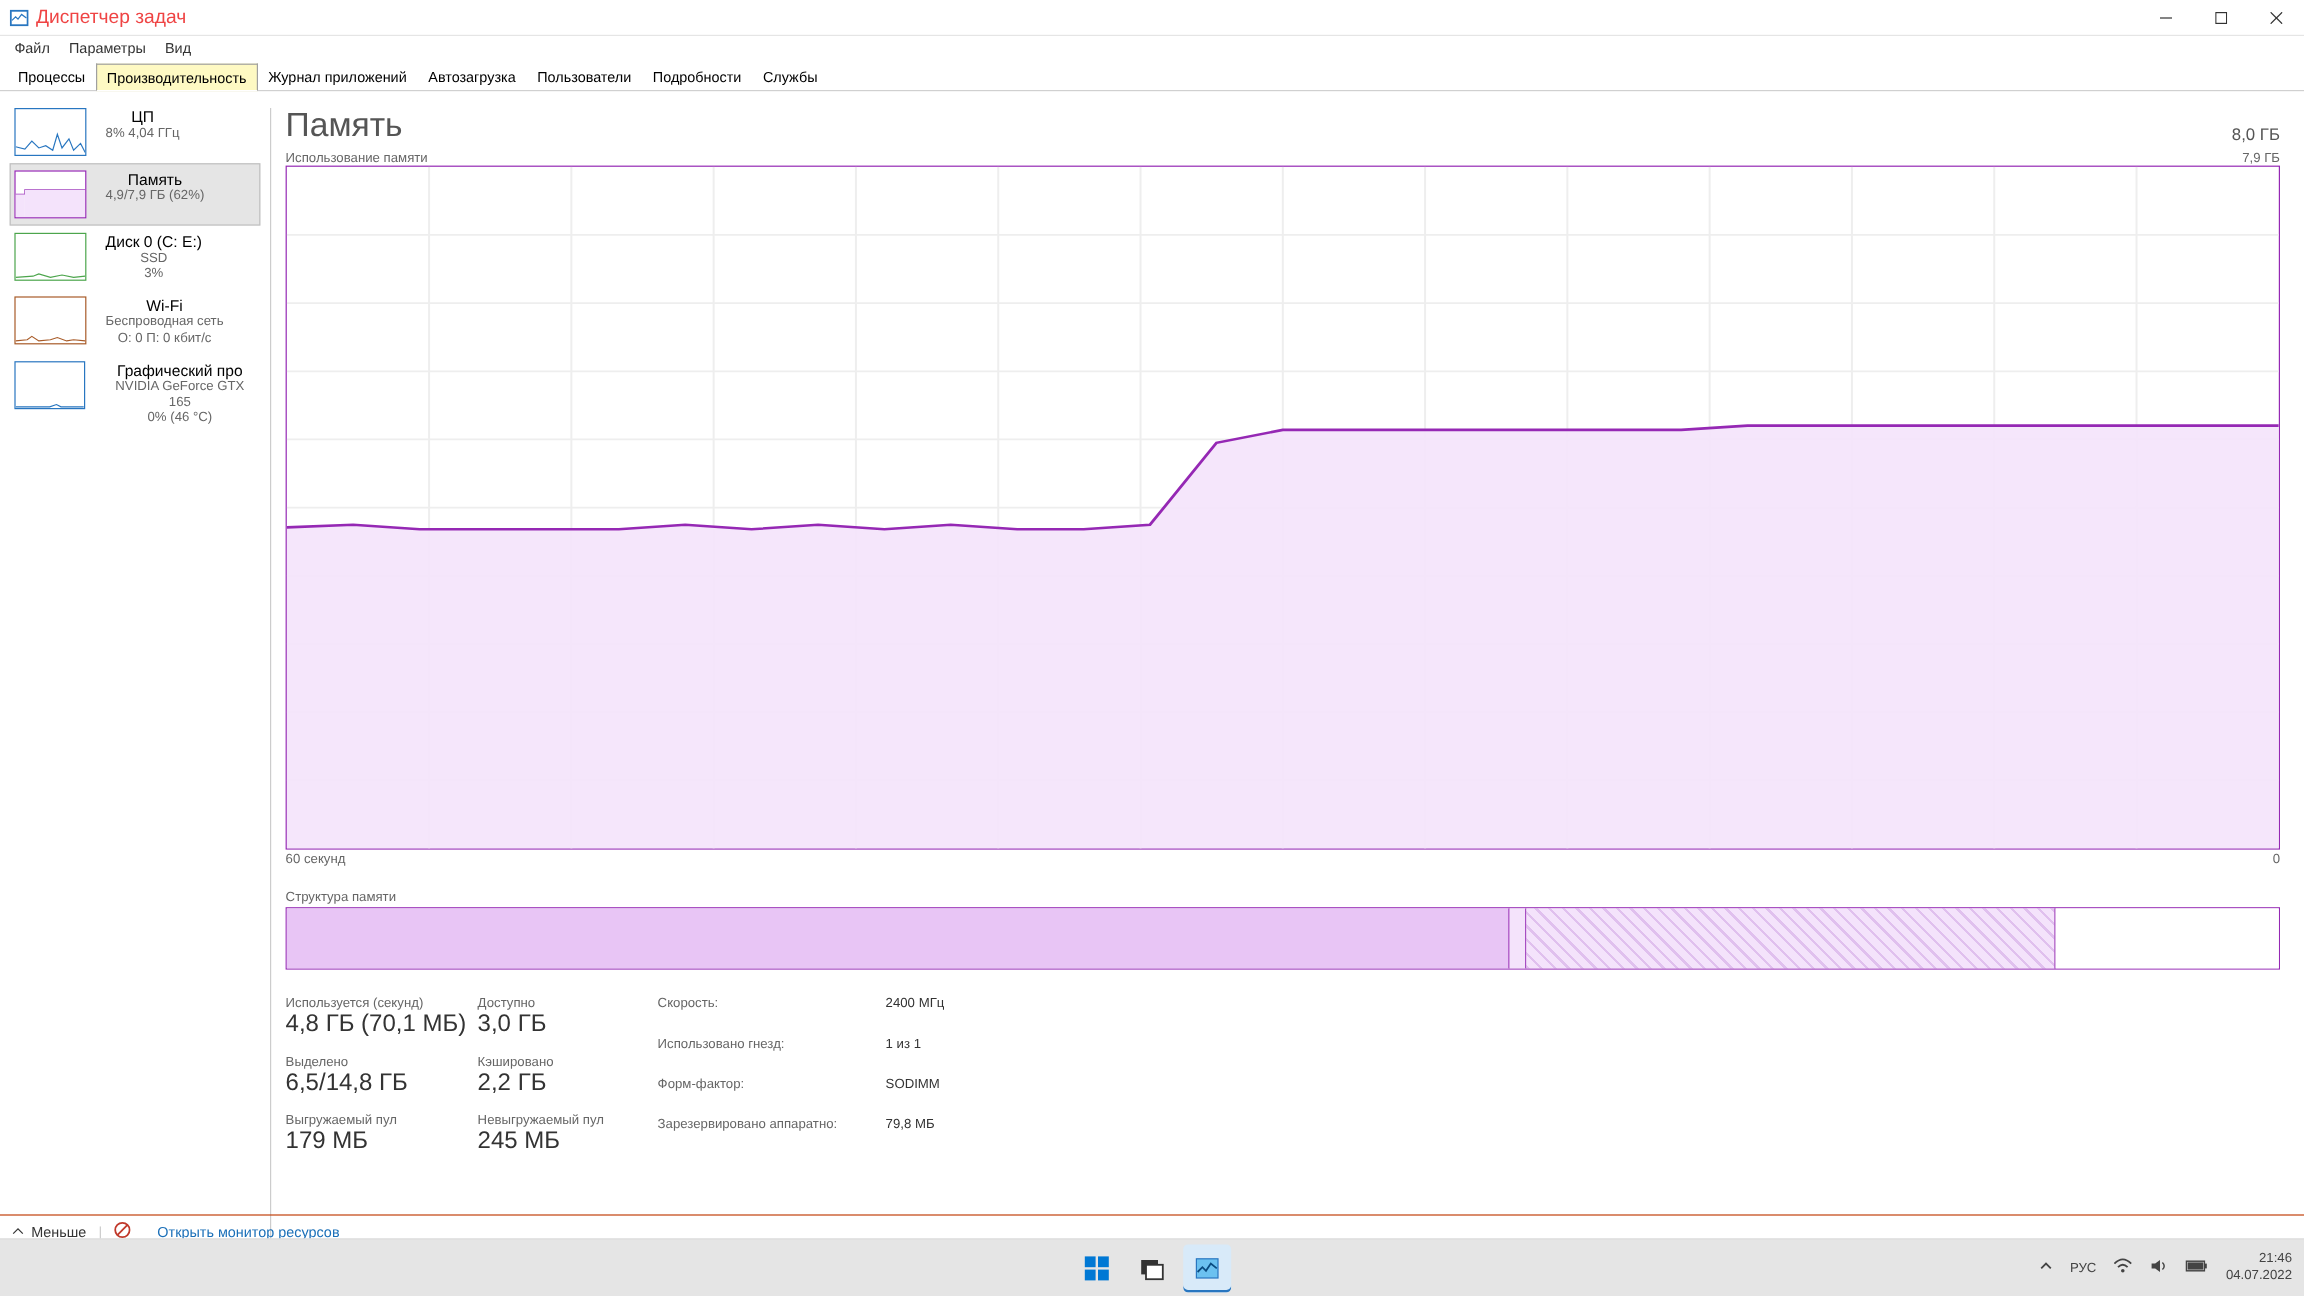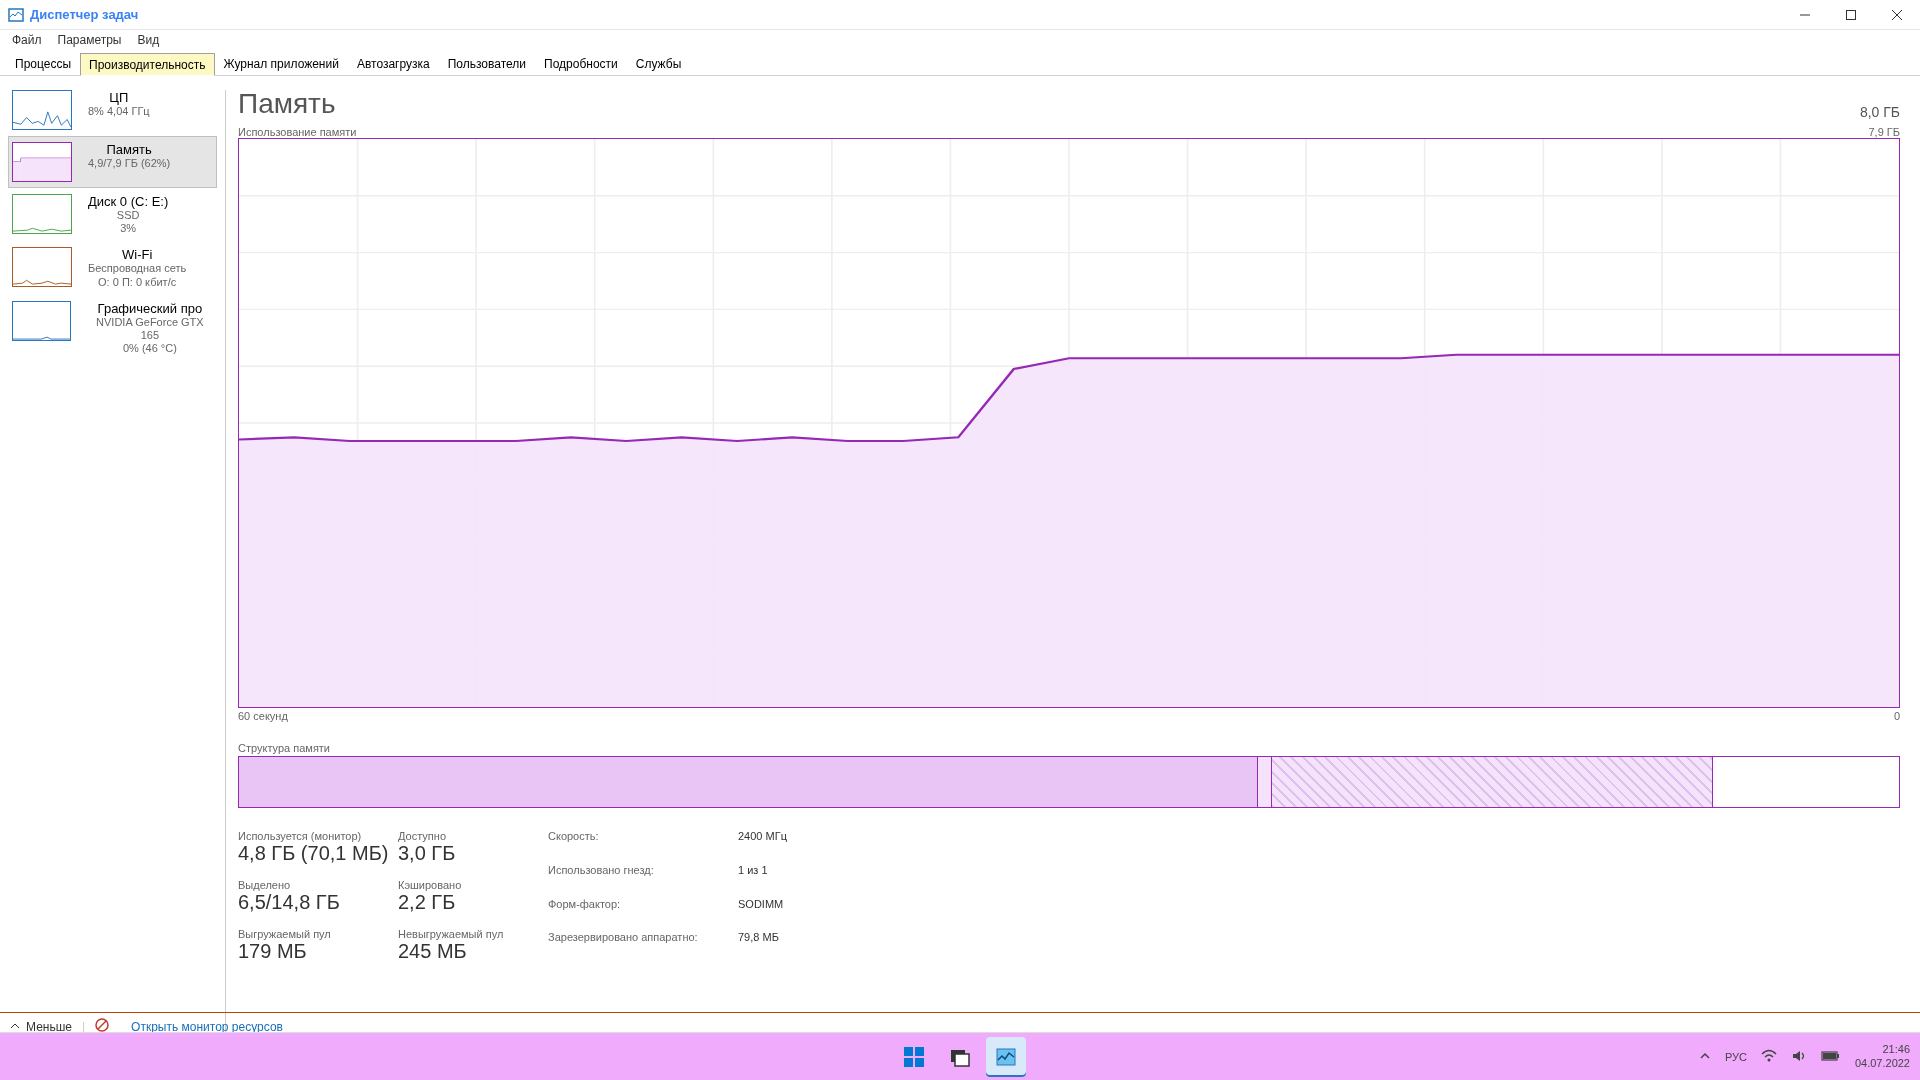--- a/index.html
+++ b/index.html
@@ -1,21 +1,21 @@
 <!DOCTYPE html>
 <html><head>
 <meta charset="utf-8">
 <style>
 * { box-sizing: border-box; margin: 0; padding: 0; font-family: "Segoe UI", Tahoma, sans-serif; }
 body { width: 1920px; height: 1080px; background: #fff; overflow: hidden; position: relative; }
 
 
 .titlebar { display: flex; align-items: center; height: 30px; padding-left: 8px; background: #fff; border-bottom: 1px solid #e5e5e5; }
 .titlebar-icon { width: 16px; height: 16px; margin-right: 6px; display:inline-flex; }
-.titlebar-title { font-size: 13px; color: #3b82f6; flex: 1; font-weight: bold; }
+.titlebar-title { font-size: 16px; color: #ef4444; flex: 1; }
 .titlebar-controls { display: flex; }
 .tc-btn { width: 46px; height: 30px; display: flex; align-items: center; justify-content: center; color: #333; }
 
 
 .menubar { display: flex; height: 22px; padding-left: 4px; background: #fff; font-size: 12px; color: #333; }
 .menu-item { padding: 3px 8px; }
 
 
 .tabs { display: flex; height: 24px; padding-left: 6px; font-size: 12px; border-bottom: 1px solid #d0d0d0; }
 .tab { padding: 4px 8px 3px; border: 1px solid transparent; margin-right: 0px; }
@@ -61,21 +61,21 @@
 .stats-right .lbl { color: #666; }
 .stats-right .val { color: #333; }
 
 
 .bottom-bar { position: absolute; left: 0; right: 0; top: 1012px; height: 28px; border-top: 1px solid #c2410c; display: flex; align-items: center; padding: 0 10px; gap: 10px; font-size: 12px; }
 .bottom-toggle { display: flex; align-items: center; gap: 6px; color: #333; }
 .bottom-sep { color: #ccc; }
 .bottom-link { display: flex; align-items: center; gap: 22px; color: #1a6fb8; }
 
 
-.taskbar { position: absolute; bottom: 0; left: 0; right: 0; height: 48px; background: #f0abfc; border-top: 1px solid #ddd; display: flex; align-items: center; }
+.taskbar { position: absolute; bottom: 0; left: 0; right: 0; height: 48px; background: #e5e5e5; border-top: 1px solid #ddd; display: flex; align-items: center; }
 .taskbar-center { position: absolute; left: 50%; transform: translateX(-50%); display: flex; gap: 6px; }
 .task-icon { width: 40px; height: 40px; display: flex; align-items: center; justify-content: center; border-radius: 4px; }
 .task-icon.active { background: #d8eaf9; box-shadow: inset 0 -2px 0 #2876c0; }
 .systray { position: absolute; right: 10px; display: flex; align-items: center; gap: 14px; font-size: 11px; color: #444; }
 .systray .datetime { text-align: right; line-height: 1.2; }
 
 
 .thumb svg { width: 100%; height: 100%; }
 </style>
 </head>
@@ -244,21 +244,21 @@
     <div class="composition" id="composition">
         <div class="comp-seg" style="flex: 0 0 61.4%; background: rgb(232, 197, 245);"></div>
         <div class="comp-seg" style="flex: 0 0 0.8%; background: rgb(244, 227, 251);"></div>
         <div class="comp-seg" style="flex: 0 0 26.6%; background: repeating-linear-gradient(45deg, rgb(224, 192, 238) 0px, rgb(224, 192, 238) 2px, rgb(244, 227, 251) 2px, rgb(244, 227, 251) 8px);"></div>
         <div class="comp-seg" style="flex: 0 0 11.2%; background: rgb(255, 255, 255);"></div>
       </div>
 
     <div class="stats">
       <div class="stats-left">
         <div>
-          <div class="stat-small-label">Используется (монитор)</div>
+          <div class="stat-small-label">Используется (секунд)</div>
           <div class="stat-val">4,8 ГБ (70,1 МБ)</div>
         </div>
         <div>
           <div class="stat-small-label">Доступно</div>
           <div class="stat-val">3,0 ГБ</div>
         </div>
         <div>
           <div class="stat-small-label">Выделено</div>
           <div class="stat-val">6,5/14,8 ГБ</div>
         </div>

